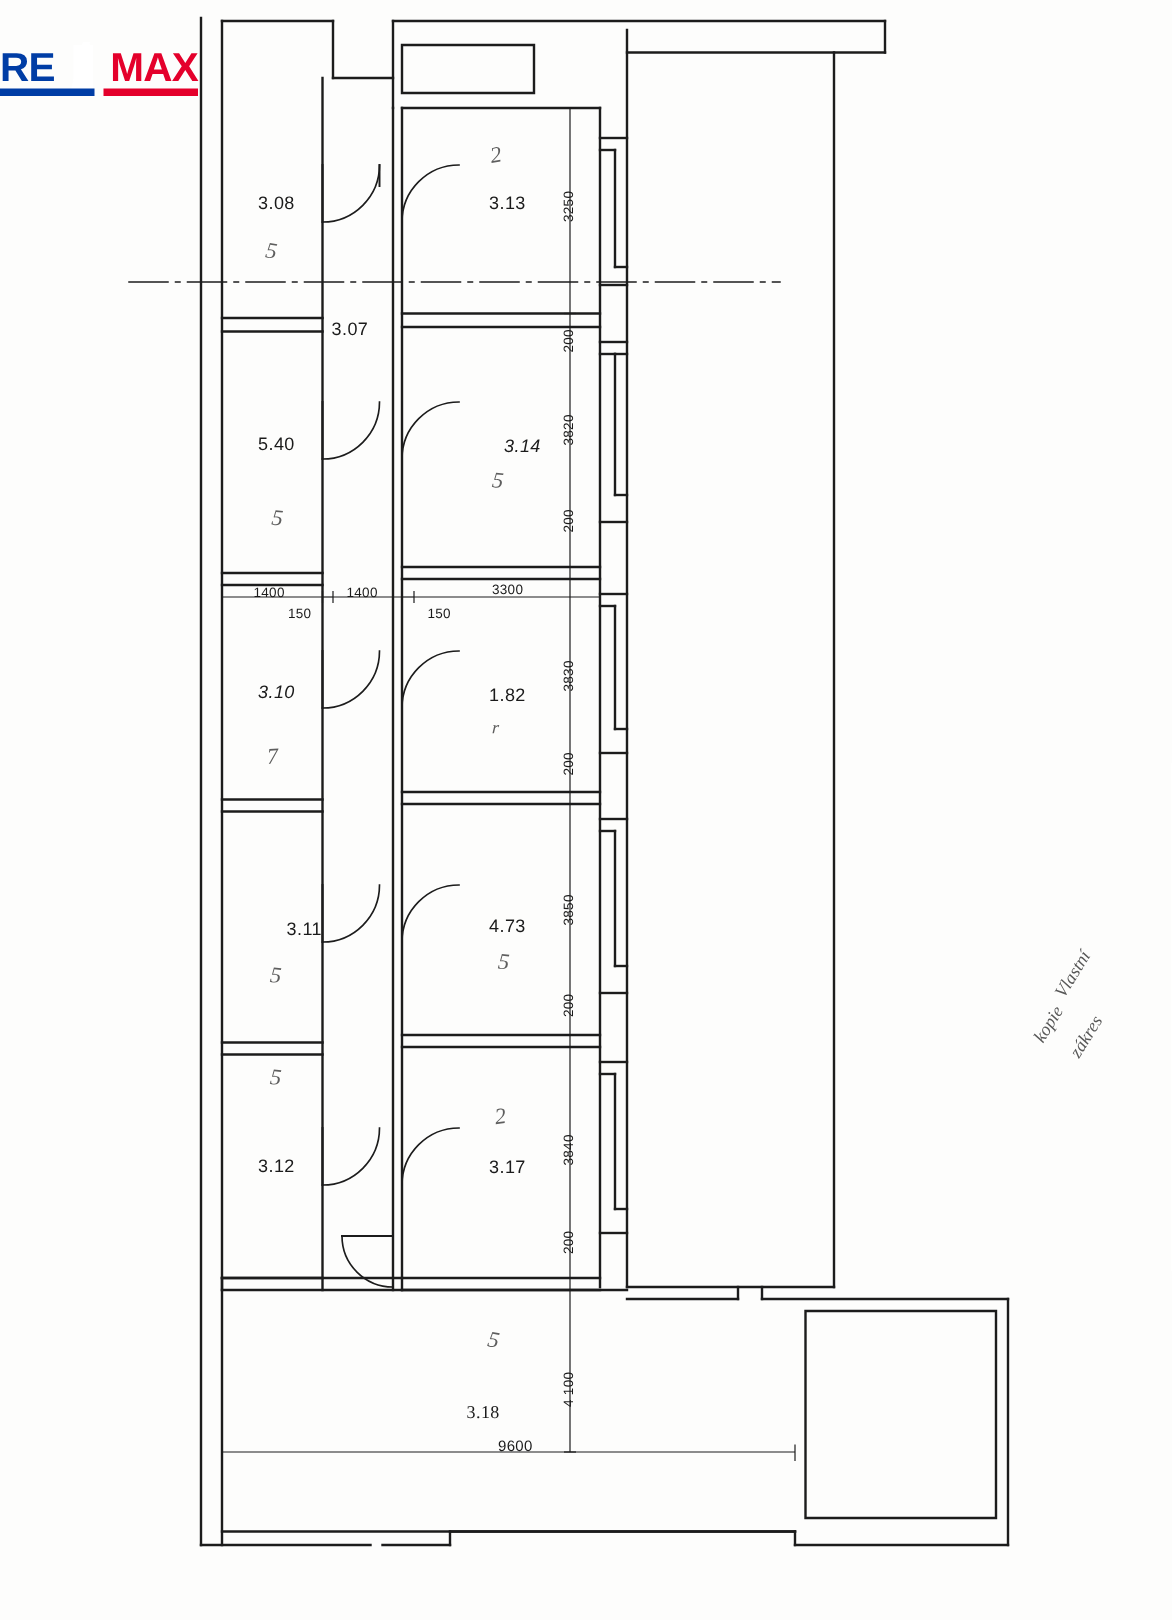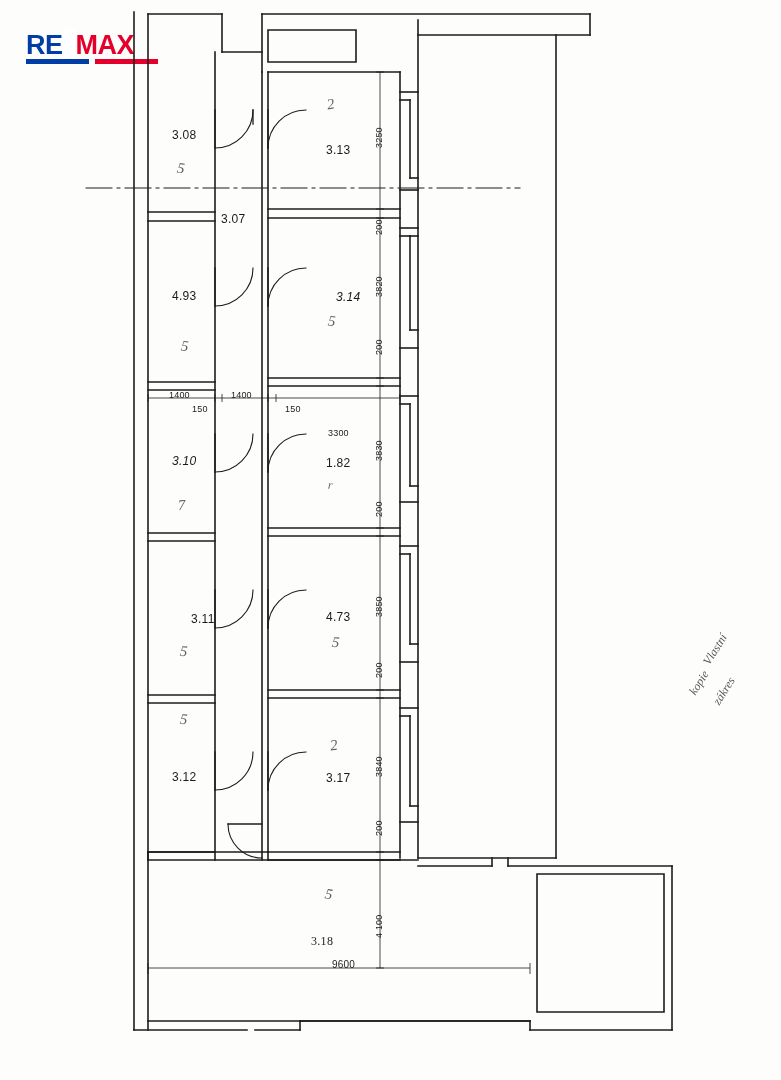--- a/index.html
+++ b/index.html
@@ -17,30 +17,31 @@
   #sheet {
     position: absolute;
     left: 0; top: 0;
     width: 781px;
     height: 1080px;
     background: #fdfdfc;
   }
   
   #logo {
     position: absolute;
-    left: 26px;
+    left: 0;
     top: 28px;
     width: 132px;
     height: 34px;
     display: flex;
     align-items: center;
     font-weight: bold;
     font-size: 27px;
     letter-spacing: -0.5px;
     line-height: 1;
+    justify-content: space-between;
   }
   #logo .re { color: #003da5; }
   #logo .slash {
     color: #ffffff;
     background: #ffffff;
     position: relative;
     width: 13px;
     display: inline-block;
     height: 30px;
   }
@@ -288,25 +289,25 @@
 
         <path d="M148 968 L530 968"></path>
         <path d="M148 963 L148 974"></path>
         <path d="M530 963 L530 974"></path>
       </g>
     </svg>
   </div>
 
   <div class="lbl room-lbl" style="left:172px; top:128px;">3.08</div>
   <div class="lbl room-lbl" style="left:221px; top:212px;">3.07</div>
-  <div class="lbl room-lbl" style="left:172px; top:289px;">4.93</div>
+  <div class="lbl room-lbl" style="left:172px; top:289px;">5.40</div>
   <div class="lbl room-lbl" style="left:172px; top:454px;font-style:italic;">3.10</div>
   <div class="lbl room-lbl" style="left:172px; top:612px;margin-left:19px;">3.11</div>
   <div class="lbl room-lbl" style="left:172px; top:770px;">3.12</div>
-  <div class="lbl room-lbl" style="left:326px; top:143px;">3.13</div>
+  <div class="lbl room-lbl" style="left:326px; top:128px;">3.13</div>
   <div class="lbl room-lbl" style="left:336px; top:290px;font-style:italic;">3.14</div>
   <div class="lbl room-lbl" style="left:326px; top:456px;">1.82</div>
   <div class="lbl room-lbl" style="left:326px; top:610px;">4.73</div>
   <div class="lbl room-lbl" style="left:326px; top:771px;">3.17</div>
   <div class="lbl room-lbl" style="left:311px; top:934px;font-family:Liberation Serif, serif;">3.18</div>
 
   <div class="lbl dim-lbl dim-v" style="left:374px; top:148px;">3250</div>
   <div class="lbl dim-lbl dim-v" style="left:374px; top:235px;">200</div>
   <div class="lbl dim-lbl dim-v" style="left:374px; top:297px;">3820</div>
   <div class="lbl dim-lbl dim-v" style="left:374px; top:355px;">200</div>
@@ -315,21 +316,21 @@
   <div class="lbl dim-lbl dim-v" style="left:374px; top:617px;">3850</div>
   <div class="lbl dim-lbl dim-v" style="left:374px; top:678px;">200</div>
   <div class="lbl dim-lbl dim-v" style="left:374px; top:777px;">3840</div>
   <div class="lbl dim-lbl dim-v" style="left:374px; top:836px;">200</div>
   <div class="lbl dim-lbl dim-v" style="left:374px; top:938px;">4 100</div>
 
   <div class="lbl dim-lbl" style="left:169px; top:390px;">1400</div>
   <div class="lbl dim-lbl" style="left:192px; top:404px;">150</div>
   <div class="lbl dim-lbl" style="left:231px; top:390px;">1400</div>
   <div class="lbl dim-lbl" style="left:285px; top:404px;">150</div>
-  <div class="lbl dim-lbl" style="left:328px; top:388px;margin-top:40px;">3300</div>
+  <div class="lbl dim-lbl" style="left:328px; top:388px;">3300</div>
   <div class="lbl dim-lbl" style="left:332px; top:959px; font-size:10px;">9600</div>
 
   <div class="lbl hand" style="left:177px; top:160px; transform:rotate(8deg);">5</div>
   <div class="lbl hand" style="left:181px; top:338px; transform:rotate(6deg);">5</div>
   <div class="lbl hand" style="left:178px; top:497px; transform:rotate(-4deg);">7</div>
   <div class="lbl hand" style="left:180px; top:643px; transform:rotate(5deg);">5</div>
   <div class="lbl hand" style="left:180px; top:711px; transform:rotate(5deg);">5</div>
   <div class="lbl hand" style="left:327px; top:96px; transform:rotate(-10deg);">2</div>
   <div class="lbl hand" style="left:328px; top:313px; transform:rotate(6deg);">5</div>
   <div class="lbl hand" style="left:328px; top:478px; transform:rotate(3deg); font-size:12px;">r</div>

